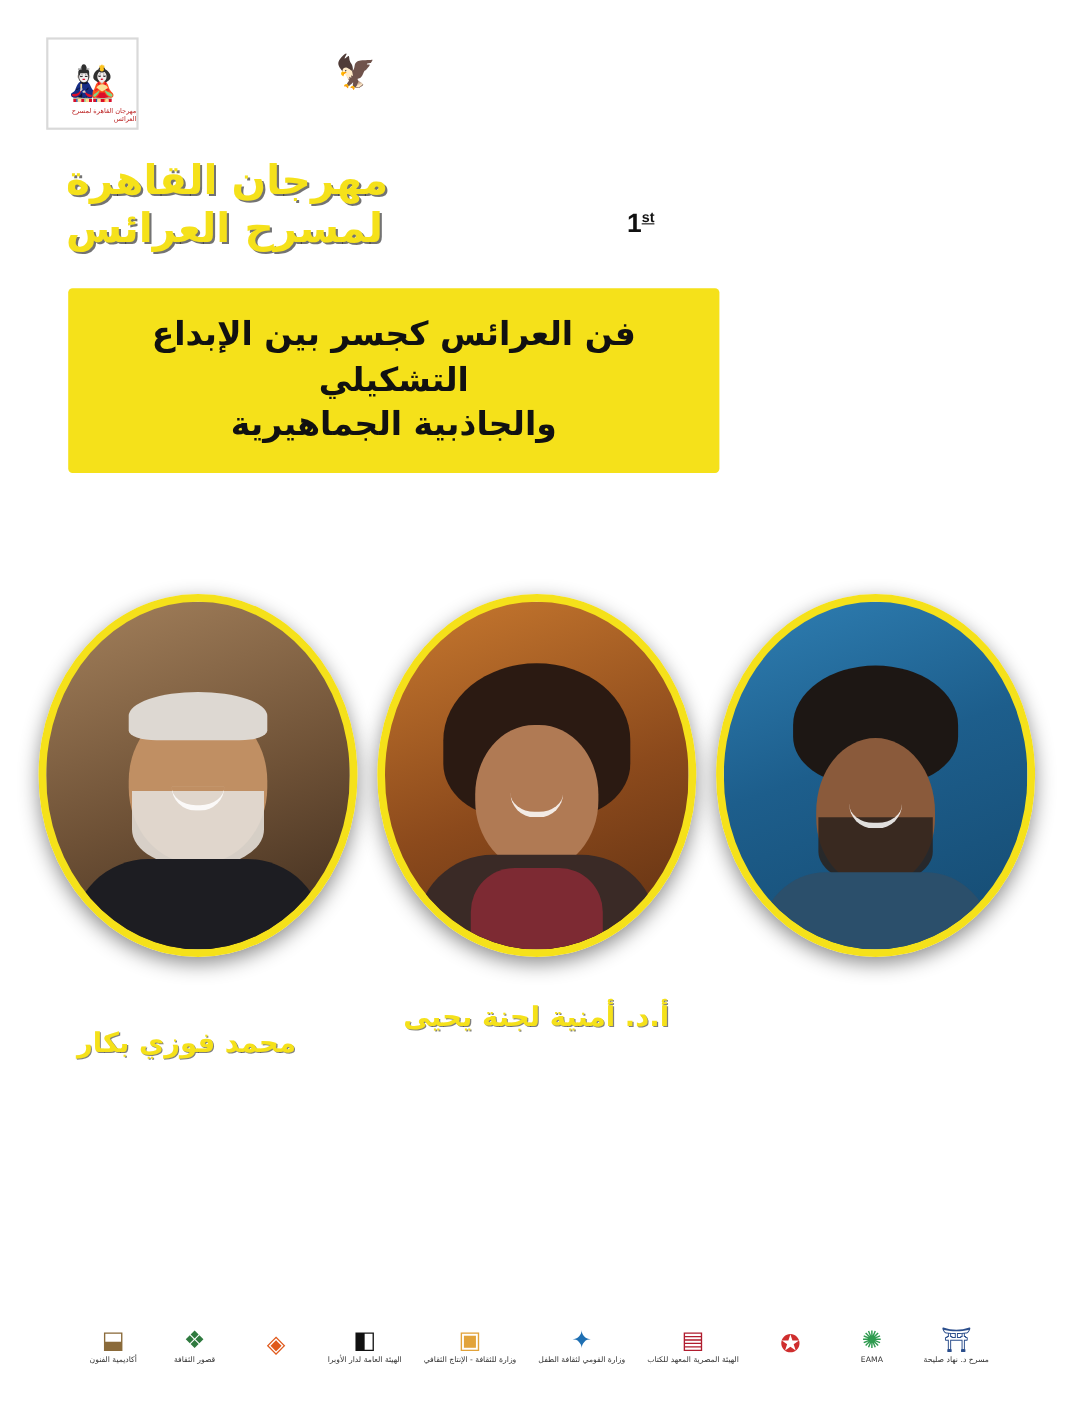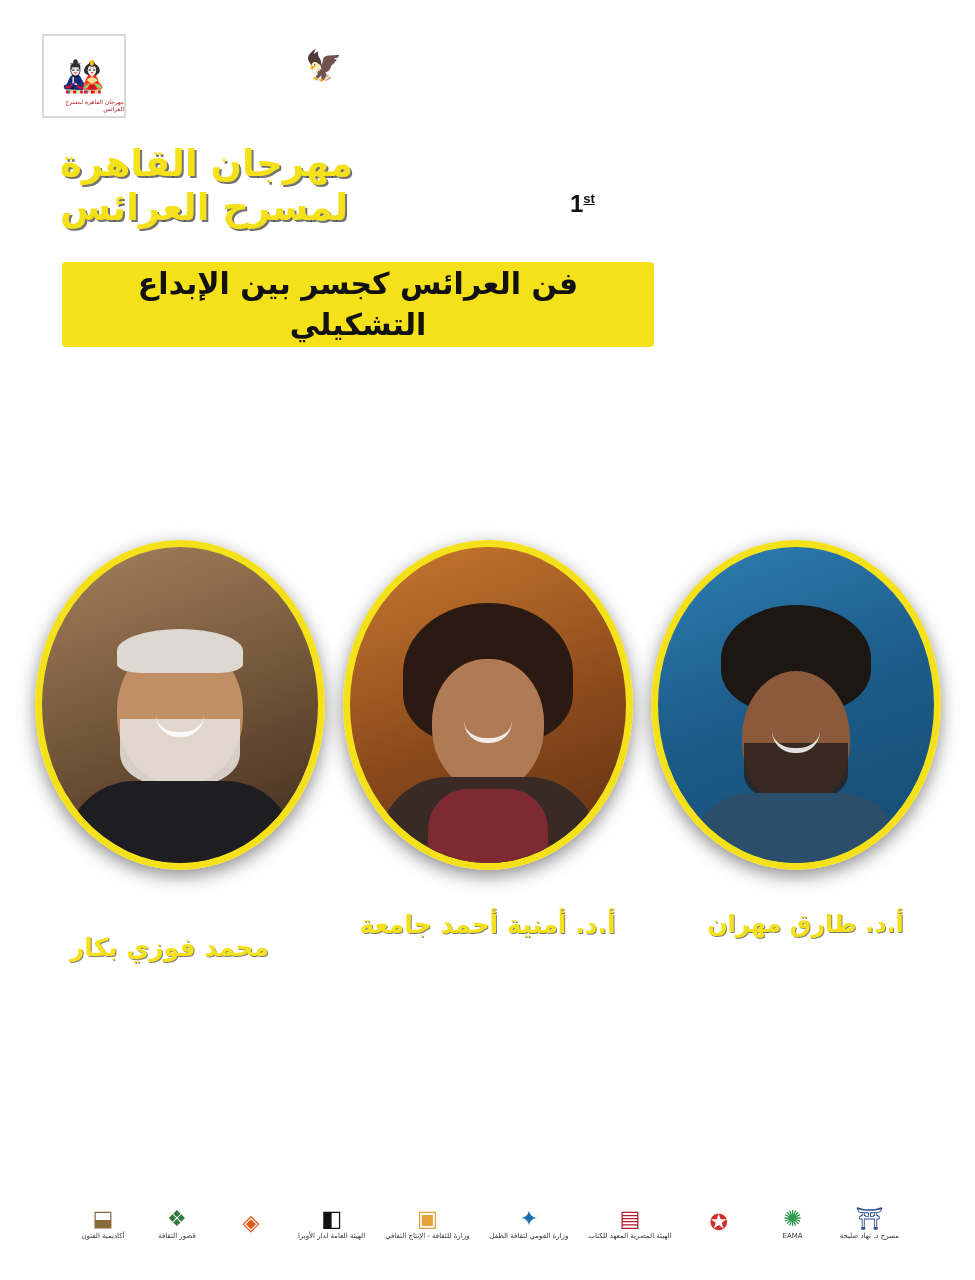--- a/index.html
+++ b/index.html
@@ -87,21 +87,21 @@
     background: #ffffff; color: #111; font-weight: bold;
     font-size: 24px; padding: 4px 10px 6px; border-radius: 3px;
     font-family: "Liberation Sans", sans-serif;
   }
   .edition-badge sup { font-size: 13px; text-decoration: underline; }
 
   
   .theme-banner {
     position: absolute; top: 262px; left: 62px; width: 592px;
     background: #f5e11a; color: #111; border-radius: 4px;
-    padding: 2px 18px; text-align: center; direction: rtl;
+    padding: 23px 18px; text-align: center; direction: rtl;
     font-size: 30px; font-weight: bold; line-height: 1.35;
   }
 
   
   .portraits {
     position: absolute; top: 540px; left: 0; width: 975px;
     display: flex; justify-content: center; gap: 18px;
   }
   .portrait {
     width: 290px; height: 330px; border-radius: 50%;
@@ -210,20 +210,21 @@
   <div class="fest-title">
     <div>مهرجان القاهرة</div>
     <div>لمسرح العرائس</div>
   </div>
   <div class="edition-badge">
     <span>1</span><sup>st</sup>
   </div>
 
   <div class="theme-banner">
     <div>فن العرائس كجسر بين الإبداع التشكيلي</div>
+    <div>والجاذبية الجماهيرية</div>
   </div>
 
   <div class="portraits">
     <div class="portrait p1">
       <div class="face hair"></div>
         <div class="face head"></div>
         <div class="face beard"></div>
       <div class="smile" style="bottom:110px;"></div>
         <div class="face body"></div>
     </div>
@@ -239,28 +240,27 @@
         <div class="face hairtop"></div>
         <div class="face beard"></div>
       <div class="smile" style="bottom:126px;"></div>
         <div class="face body"></div>
     </div>
   </div>
 
   <div class="speakers">
     <div class="spk wide">
       <div class="pre"></div>
-      <div class="name">أ.د. طارق مهران</div>
       <div class="role">عميد المعهد العالي لفنون الطفل</div>
       <div class="role">والمدير التنفيذي للمركز الأكاديمي</div>
       <div class="role">للثقافة والفنون - سيد درويش</div>
     </div>
     <div class="spk">
       <div class="pre"></div>
-      <div class="name">أ.د. أمنية أحمد جامعة</div>
+      <div class="name">أ.د. أمنية لجنة يحيى</div>
       <div class="role">الأستاذ</div>
       <div class="role">بكلية الفنون الجميلة</div>
       <div class="role">جامعة حلوان</div>
     </div>
     <div class="spk">
       <div class="pre">الفنان</div>
       <div class="name">محمد فوزي بكار</div>
       <div class="role">مصمم وصانع عرائس</div>
     </div>
   </div>

